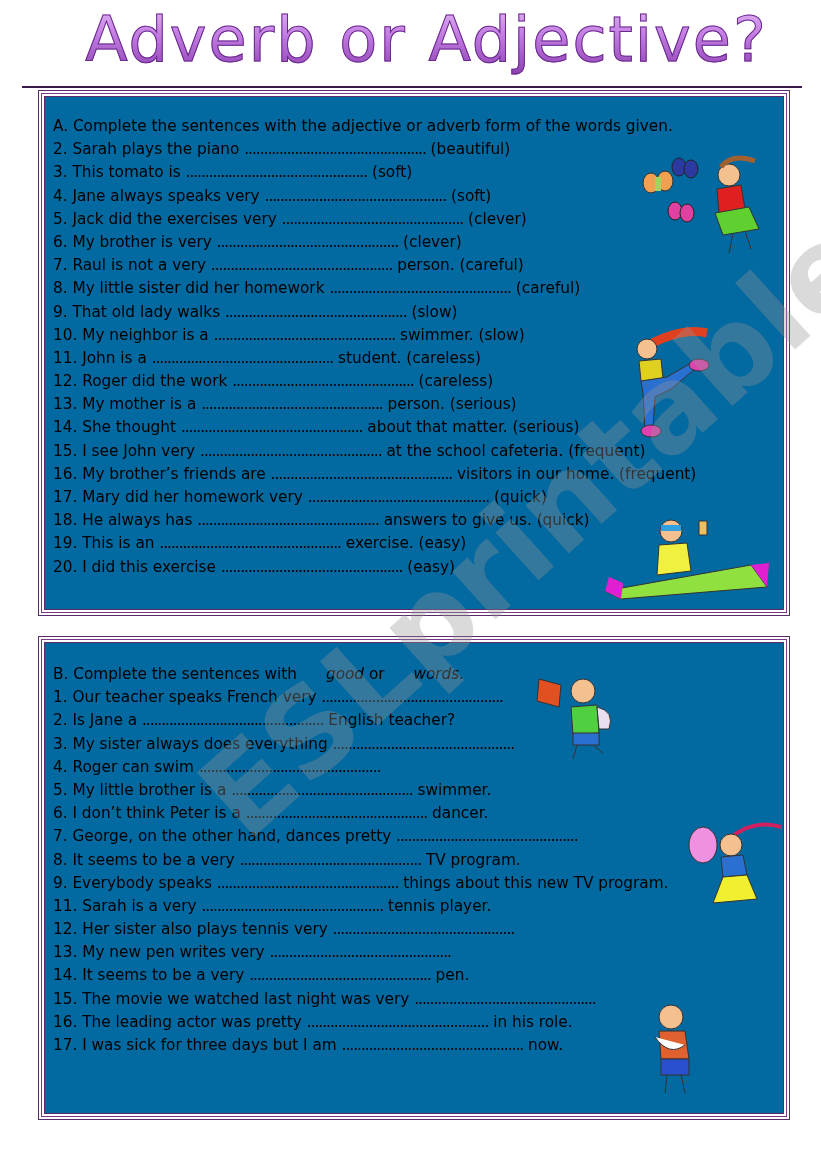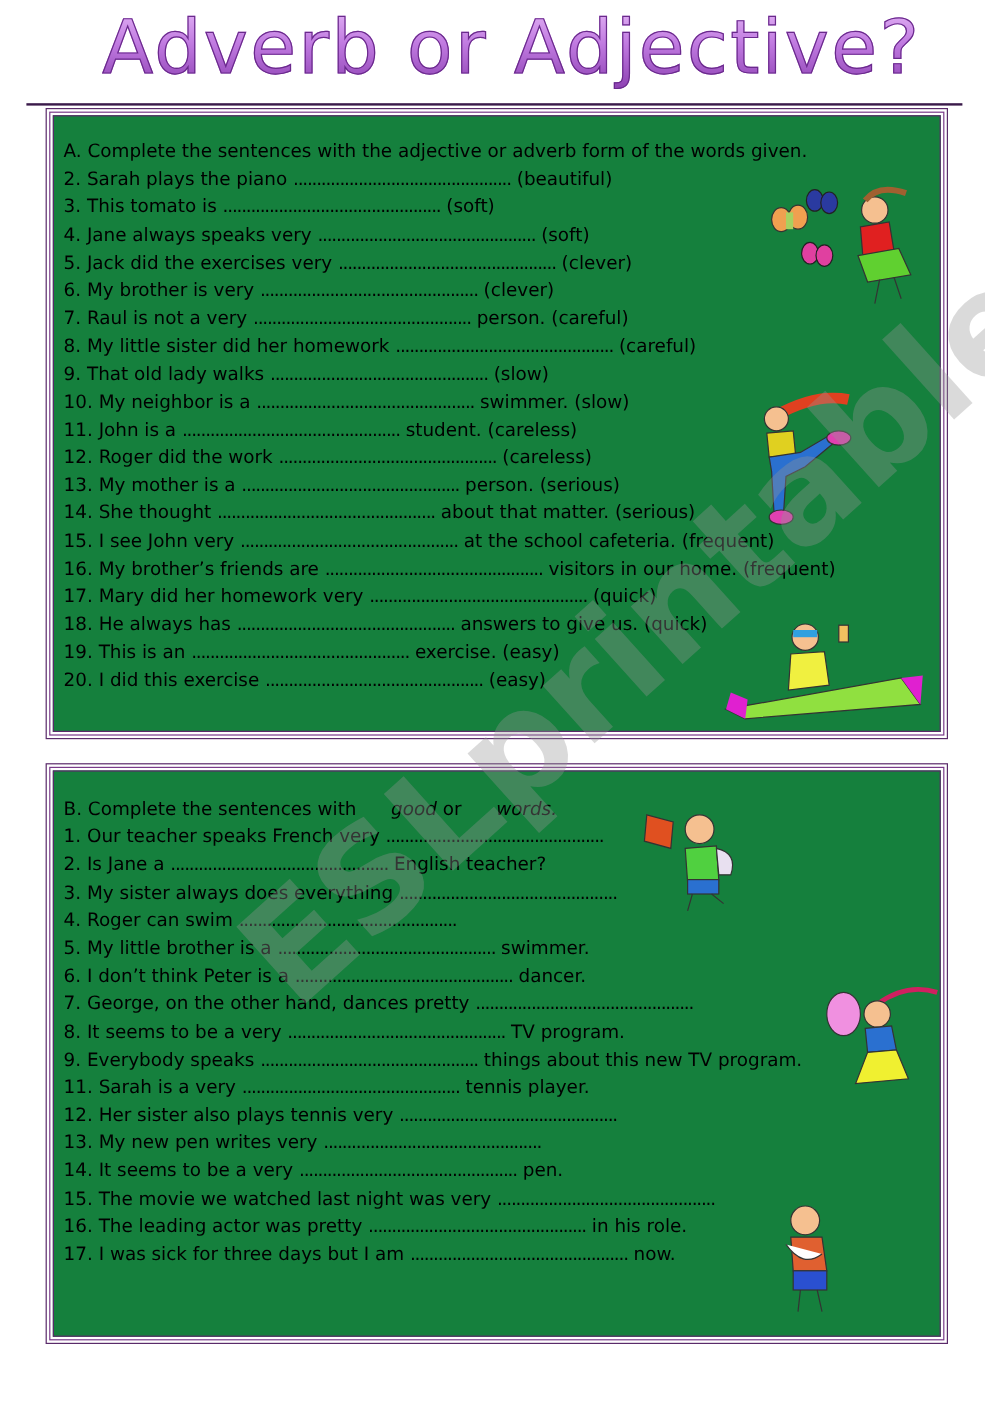--- a/index.html
+++ b/index.html
@@ -2,21 +2,21 @@
 <html><head>
 <meta charset="utf-8">
 <style>
   html, body { margin:0; padding:0; background:#ffffff; }
   body { width:821px; height:1169px; position:relative; overflow:hidden; font-family:"DejaVu Sans", sans-serif; color:#000; }
   .title { position:absolute; left:0; top:4px; width:821px; text-align:center; font-family:"DejaVu Sans", sans-serif; font-size:62px; line-height:72px; letter-spacing:2px; color:#b46bd8;
     background:linear-gradient(180deg,#e6b8f7 0%,#c07ae0 45%,#8a3eb0 100%); -webkit-background-clip:text; background-clip:text;padding-left:16px; -webkit-text-fill-color:transparent; -webkit-text-stroke:1px #6a2a8c; }
   .title-line { position:absolute; left:22px; top:86px; width:780px; height:0; border-top:2px solid #3a1a4a; }
   .box { position:absolute; left:38px; width:752px; box-sizing:border-box; border:1px solid #5a2a6a; padding:2px; }
   .box > .inner { border:1px solid #7a3a8a; padding:2px; height:100%; box-sizing:border-box; }
-  .box > .inner > .inner2 { border:1px solid #5a2a6a; height:100%; box-sizing:border-box; position:relative; background:#15803d; }
+  .box > .inner > .inner2 { border:1px solid #5a2a6a; height:100%; box-sizing:border-box; position:relative; background:#0369a1; }
   .box1 { top:90px; height:526px; }
   .box2 { top:636px; height:484px; }
   .lines { position:absolute; left:8px; top:18px; font-size:15.3px; line-height:23.2px; white-space:nowrap; }
   .box2 .lines { top:20px; }
   .line { height:23.2px; }
   .dots { letter-spacing:-1px; }
   .it { font-style:italic;margin-left:24px; }
   .watermark { position:absolute; left:60px; top:330px; font-size:118px; font-weight:bold; color:rgba(150,150,150,0.35); transform:rotate(-42deg); transform-origin:center; white-space:nowrap; pointer-events:none; }
   .pic { position:absolute; }
 </style>

